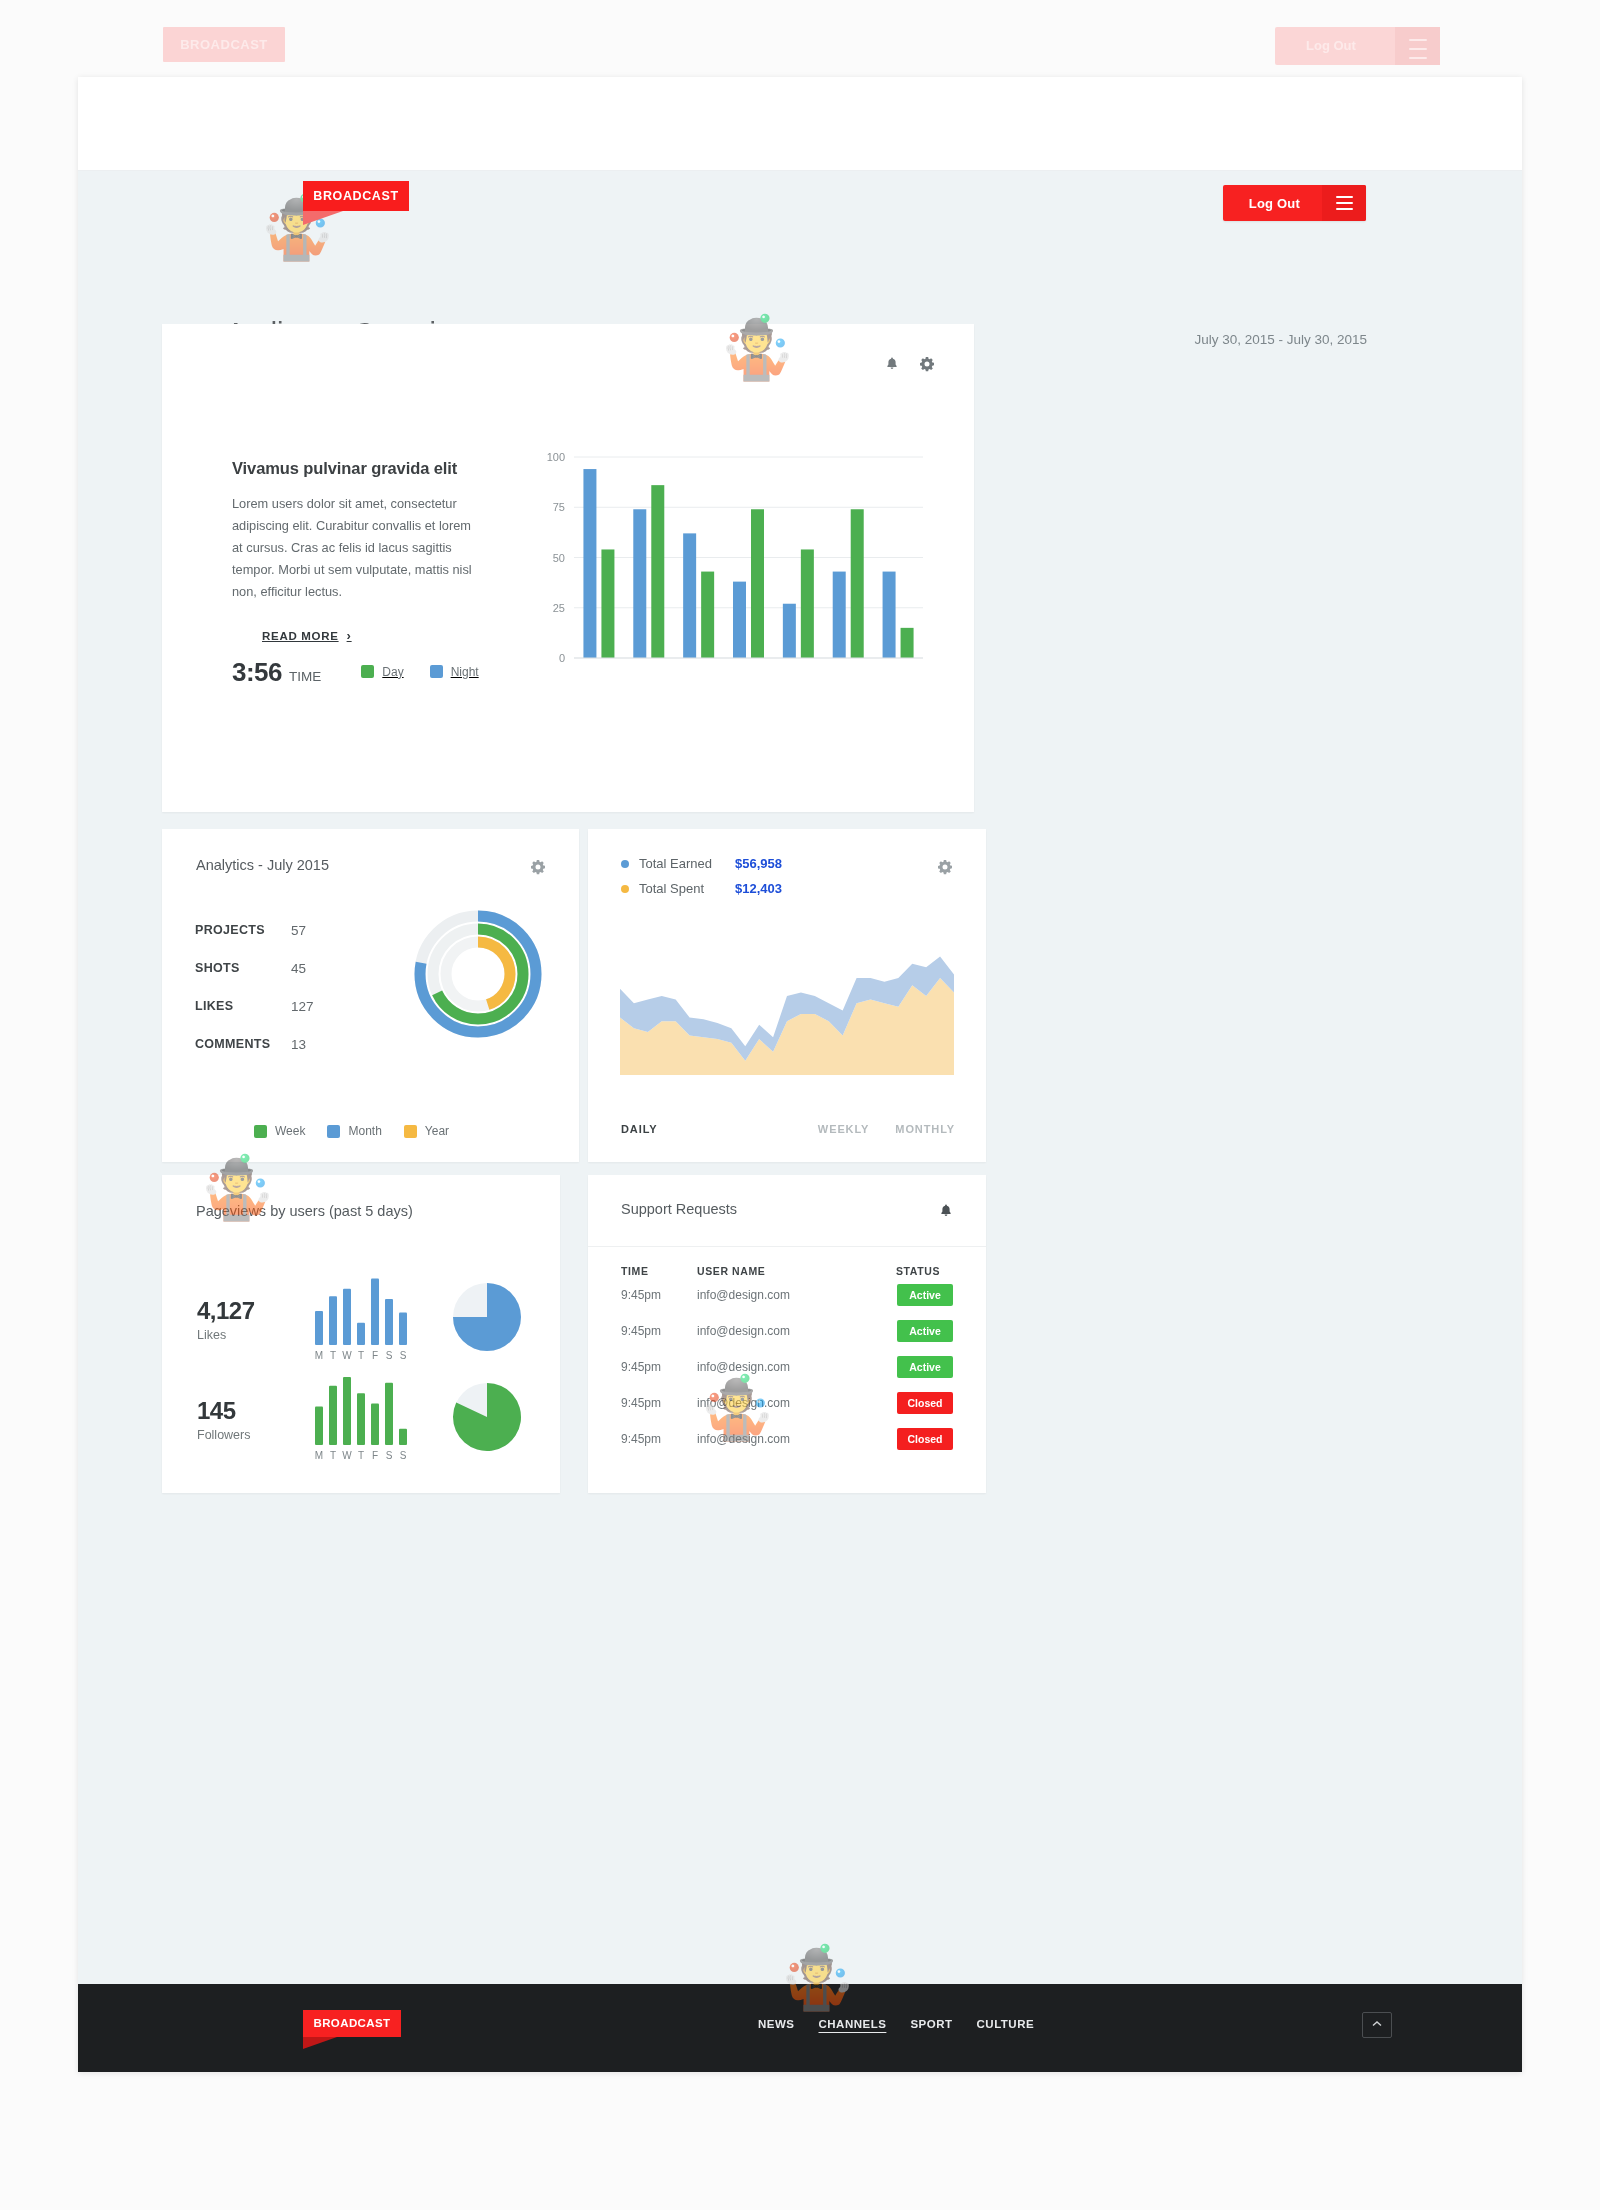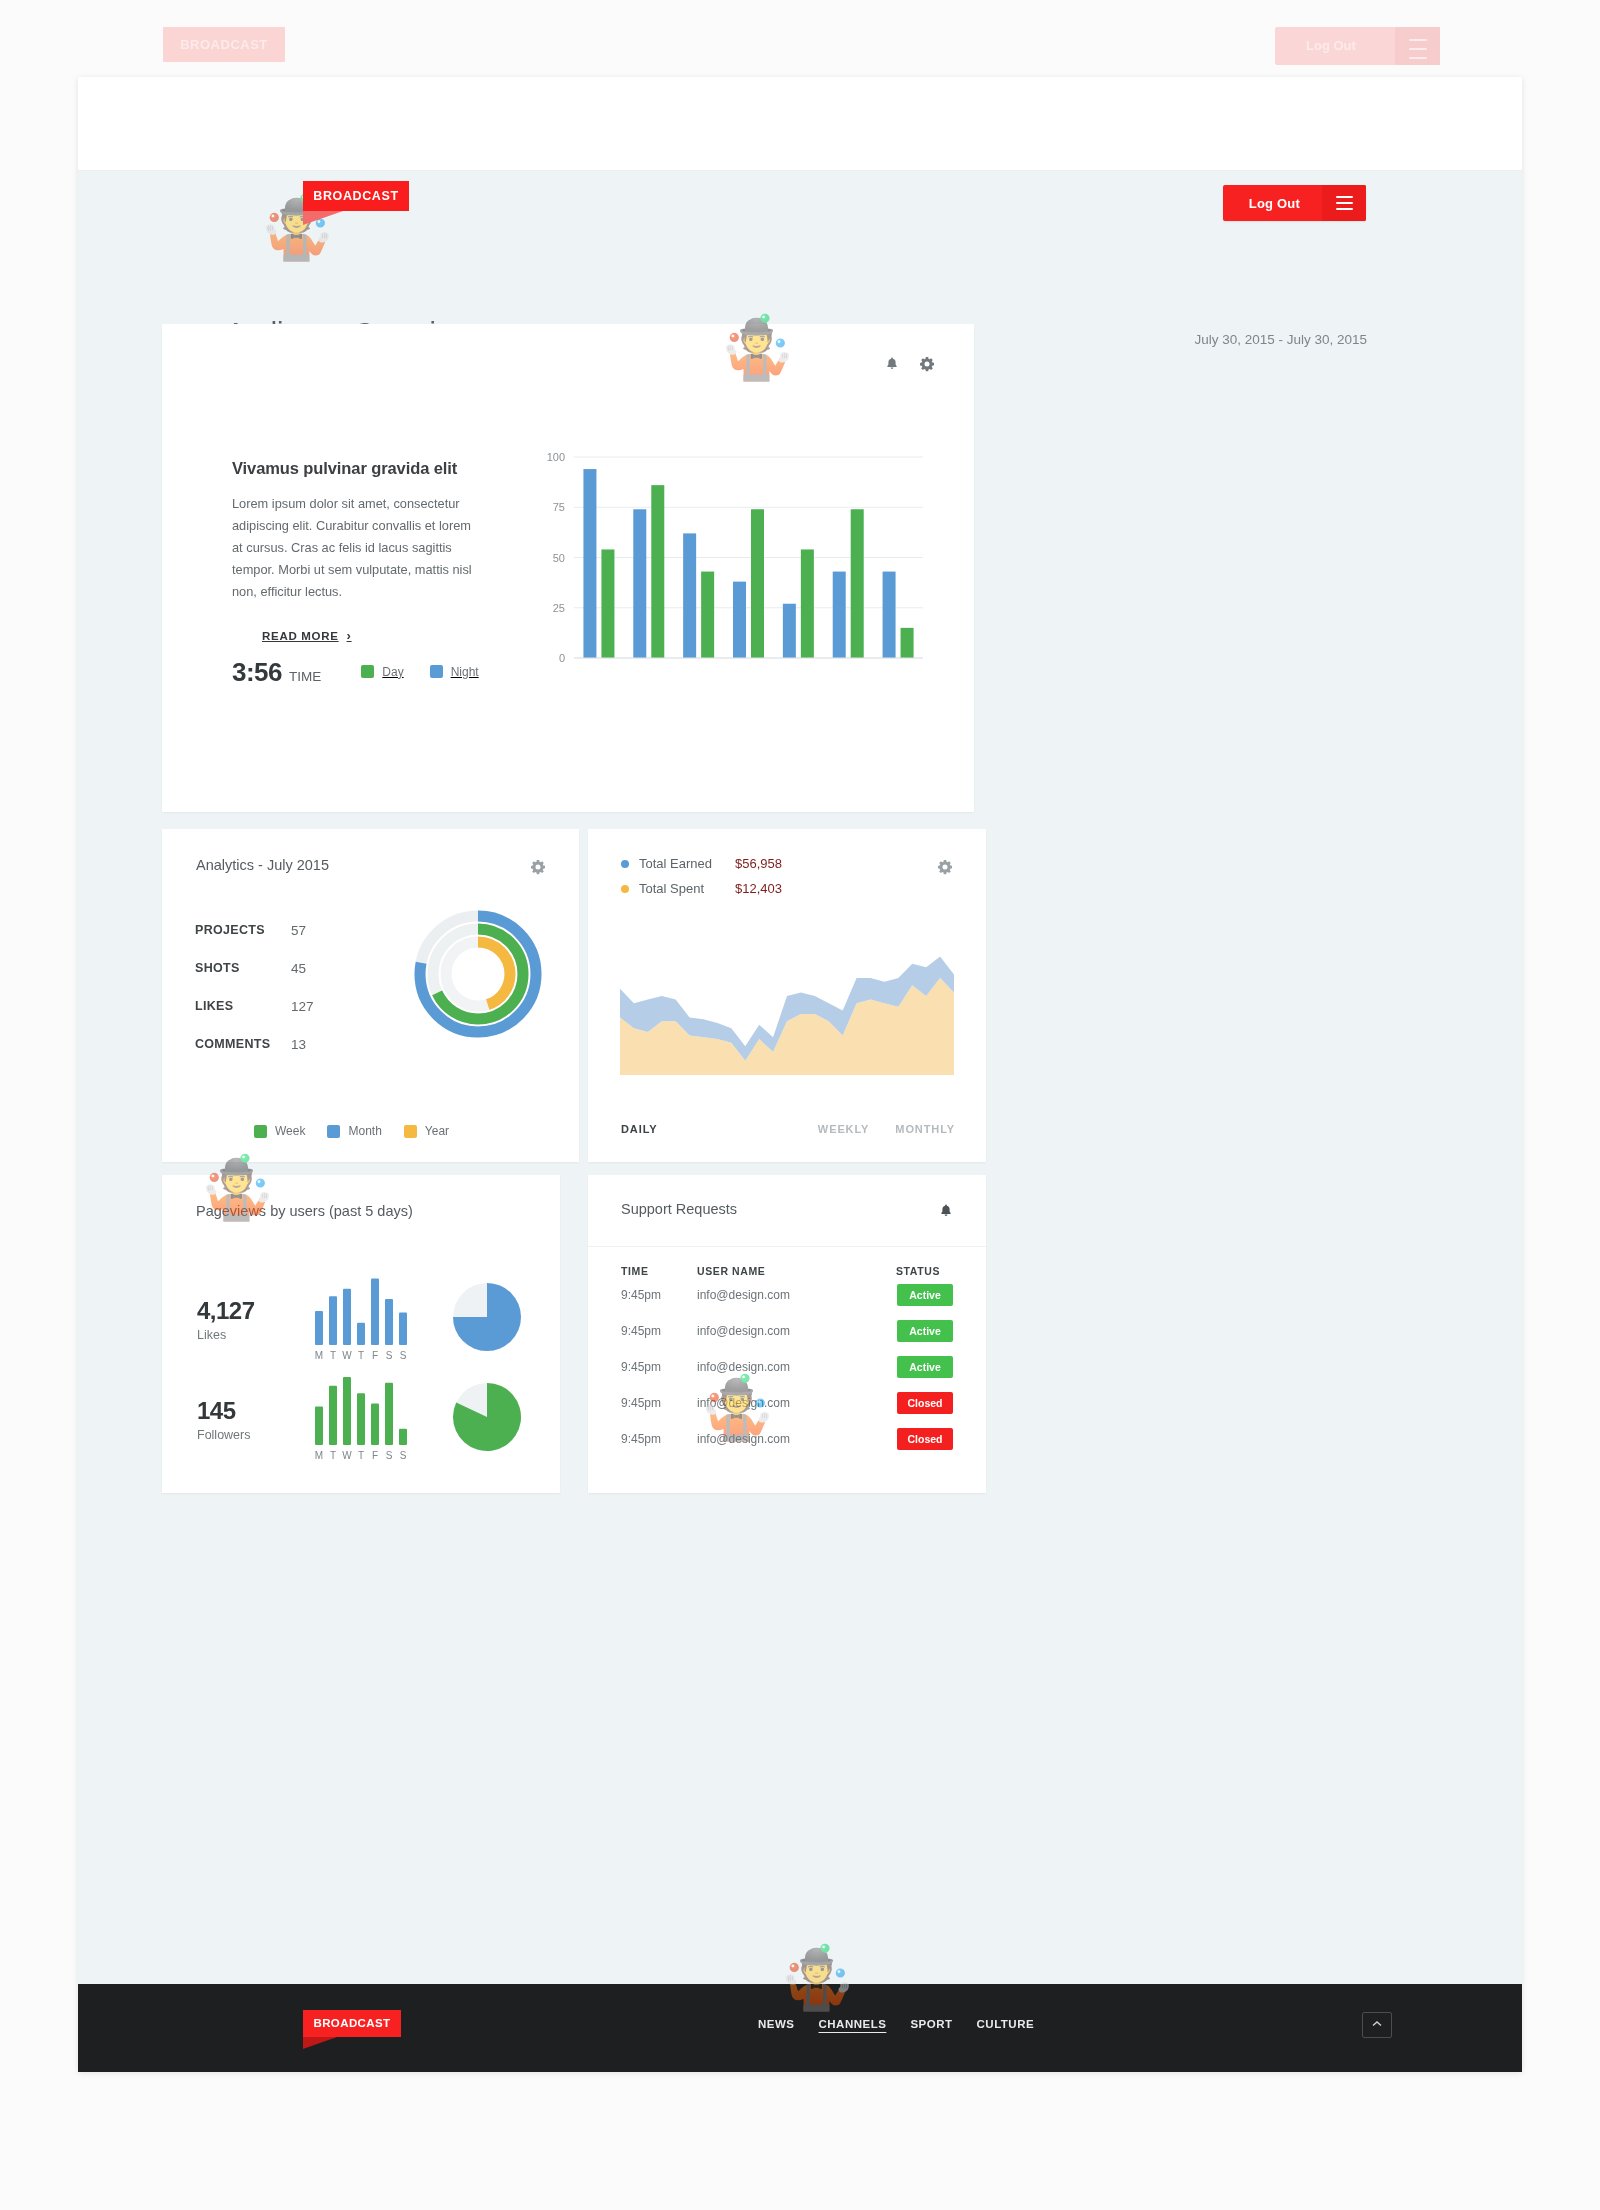--- a/index.html
+++ b/index.html
@@ -109,21 +109,21 @@
   .stat-v { font-size:13.5px; color:#62686c; }
   .donut { position:absolute; right:32px; top:76px; }
   .alegend { position:absolute; left:92px; bottom:24px; display:flex; gap:22px; }
 
   
   .earnings { left:510px; top:752px; width:398px; height:333px; }
   .etot { position:absolute; left:33px; top:27px; }
   .erow { display:flex; align-items:center; gap:10px; margin-bottom:10px; }
   .dot { width:8px; height:8px; border-radius:50%; display:block; }
   .e-lbl { font-size:13px; color:#5d6468; width:86px; }
-  .e-val { font-size:13px; color:#7f1d1d; font-weight:normal; }
+  .e-val { font-size:13px; color:#1d4ed8; font-weight:bold; }
   .areawrap { position:absolute; left:32px; top:106px; width:334px; height:140px; }
   .tabs { position:absolute; left:33px; bottom:27px; width:334px; display:flex; }
   .tab { font-size:11px; font-weight:bold; letter-spacing:.9px; }
   .tab.active { color:#3b4144; }
   .tab.idle { color:#b4babd; }
   .tab.t2 { margin-left:auto; margin-right:26px; }
 
   
   .pageviews { left:84px; top:1098px; width:398px; height:318px; }
   .pv-row { position:absolute; display:flex; align-items:center; }
@@ -216,21 +216,21 @@
         </span>
         <span>
           <svg class="icn" viewBox="0 0 16 16" fill="#72797d">
               <path d="M14 9.2v-2.4l-1.7-.3a4.6 4.6 0 0 0-.5-1.2l1-1.4-1.7-1.7-1.4 1a4.6 4.6 0 0 0-1.2-.5L8.2 1H5.8l-.3 1.7a4.6 4.6 0 0 0-1.2.5l-1.4-1-1.7 1.7 1 1.4a4.6 4.6 0 0 0-.5 1.2L0 7.1v2.4l1.7.3a4.6 4.6 0 0 0 .5 1.2l-1 1.4 1.7 1.7 1.4-1a4.6 4.6 0 0 0 1.2.5l.3 1.7h2.4l.3-1.7a4.6 4.6 0 0 0 1.2-.5l1.4 1 1.7-1.7-1-1.4a4.6 4.6 0 0 0 .5-1.2zM7 10.5a2.5 2.5 0 1 1 0-5 2.5 2.5 0 0 1 0 5z"></path>
             </svg>
         </span>
       </div>
 
       <div class="hero-left">
         <div class="hero-h">Vivamus pulvinar gravida elit</div>
-        <div class="hero-p">Lorem ipsum dolor sit amet, consectetur adipiscing elit. Curabitur convallis et lorem at cursus. Cras ac felis id lacus sagittis tempor. Morbi ut sem vulputate, mattis nisl non, efficitur lectus.</div>
+        <div class="hero-p">Lorem users dolor sit amet, consectetur adipiscing elit. Curabitur convallis et lorem at cursus. Cras ac felis id lacus sagittis tempor. Morbi ut sem vulputate, mattis nisl non, efficitur lectus.</div>
         <a class="readmore" href="#">
           <span>READ MORE</span>
           <span class="chev">›</span>
         </a>
       </div>
 
       <div class="timerow">
         <div>
           <span class="bigtime">3:56</span><span class="timelbl">TIME</span>
         </div>

